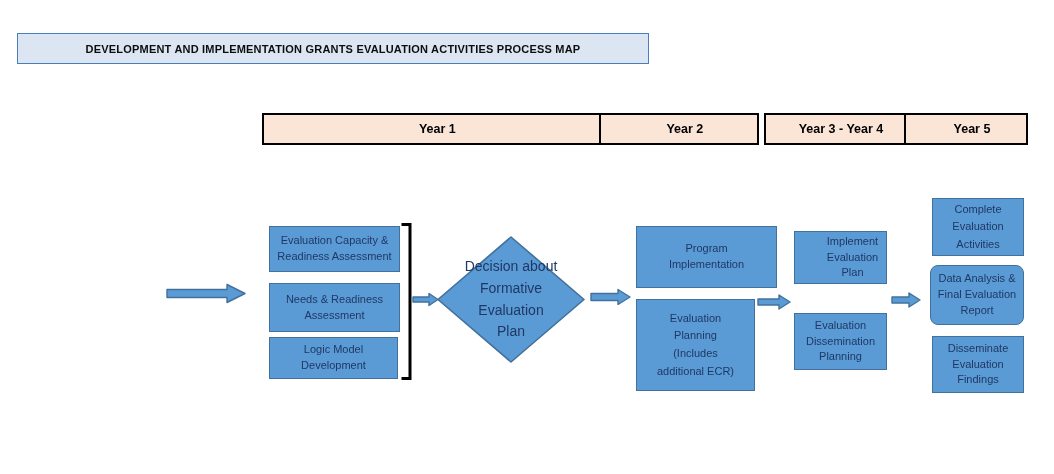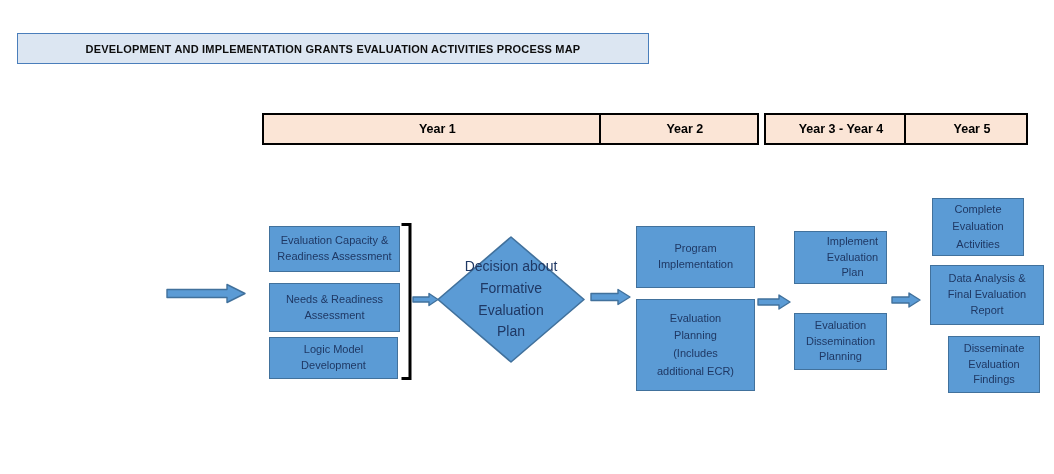--- a/index.html
+++ b/index.html
@@ -58,31 +58,31 @@
     border:1.5px solid var(--shape-border,#41719C);
     box-sizing:border-box;
     display:flex;align-items:center;justify-content:center;
   }
   .pbox .shape-text{font-size:11px;line-height:1.45;}
   
   .b-y1-1{left:269px;top:226px;width:131px;height:46px;}
   .b-y1-2{left:269px;top:283px;width:131px;height:49px;}
   .b-y1-3{left:269px;top:337px;width:129px;height:42px;}
   
-  .b-y2-1{left:636px;top:226px;width:119px;height:62px;}
+  .b-y2-1{left:636px;top:226px;width:141px;height:62px;}
   .b-y2-2{left:636px;top:299px;width:119px;height:92px;}
   .b-y2-2 .shape-text{line-height:1.6;}
   
   .b-y34-1{left:794px;top:231px;width:93px;height:53px;padding-left:24px;}
   .b-y34-2{left:794px;top:313px;width:93px;height:57px;}
   
   .b-y5-1{left:932px;top:198px;width:92px;height:58px;}
   .b-y5-1 .shape-text{line-height:1.6;}
-  .b-y5-2{left:930px;top:265px;width:114px;height:60px;}
-  .b-y5-3{left:932px;top:336px;width:92px;height:57px;margin-left:16px;}
+  .b-y5-2{left:930px;top:265px;width:94px;height:60px;border-radius:8px;}
+  .b-y5-3{left:932px;top:336px;width:92px;height:57px;}
   
   .diamond-label{
     position:absolute;left:438px;top:237px;width:146px;height:125px;
     display:flex;align-items:center;justify-content:center;
     pointer-events:none;
   }
   .diamond-label .shape-text{font-size:14px;line-height:1.55;}
   
   svg.overlay{position:absolute;left:0;top:0;width:1054px;height:474px;}
   svg .flow-arrow{fill:var(--shape-fill,#5B9BD5);stroke:var(--shape-border,#41719C);stroke-width:1.4;stroke-linejoin:round;}

